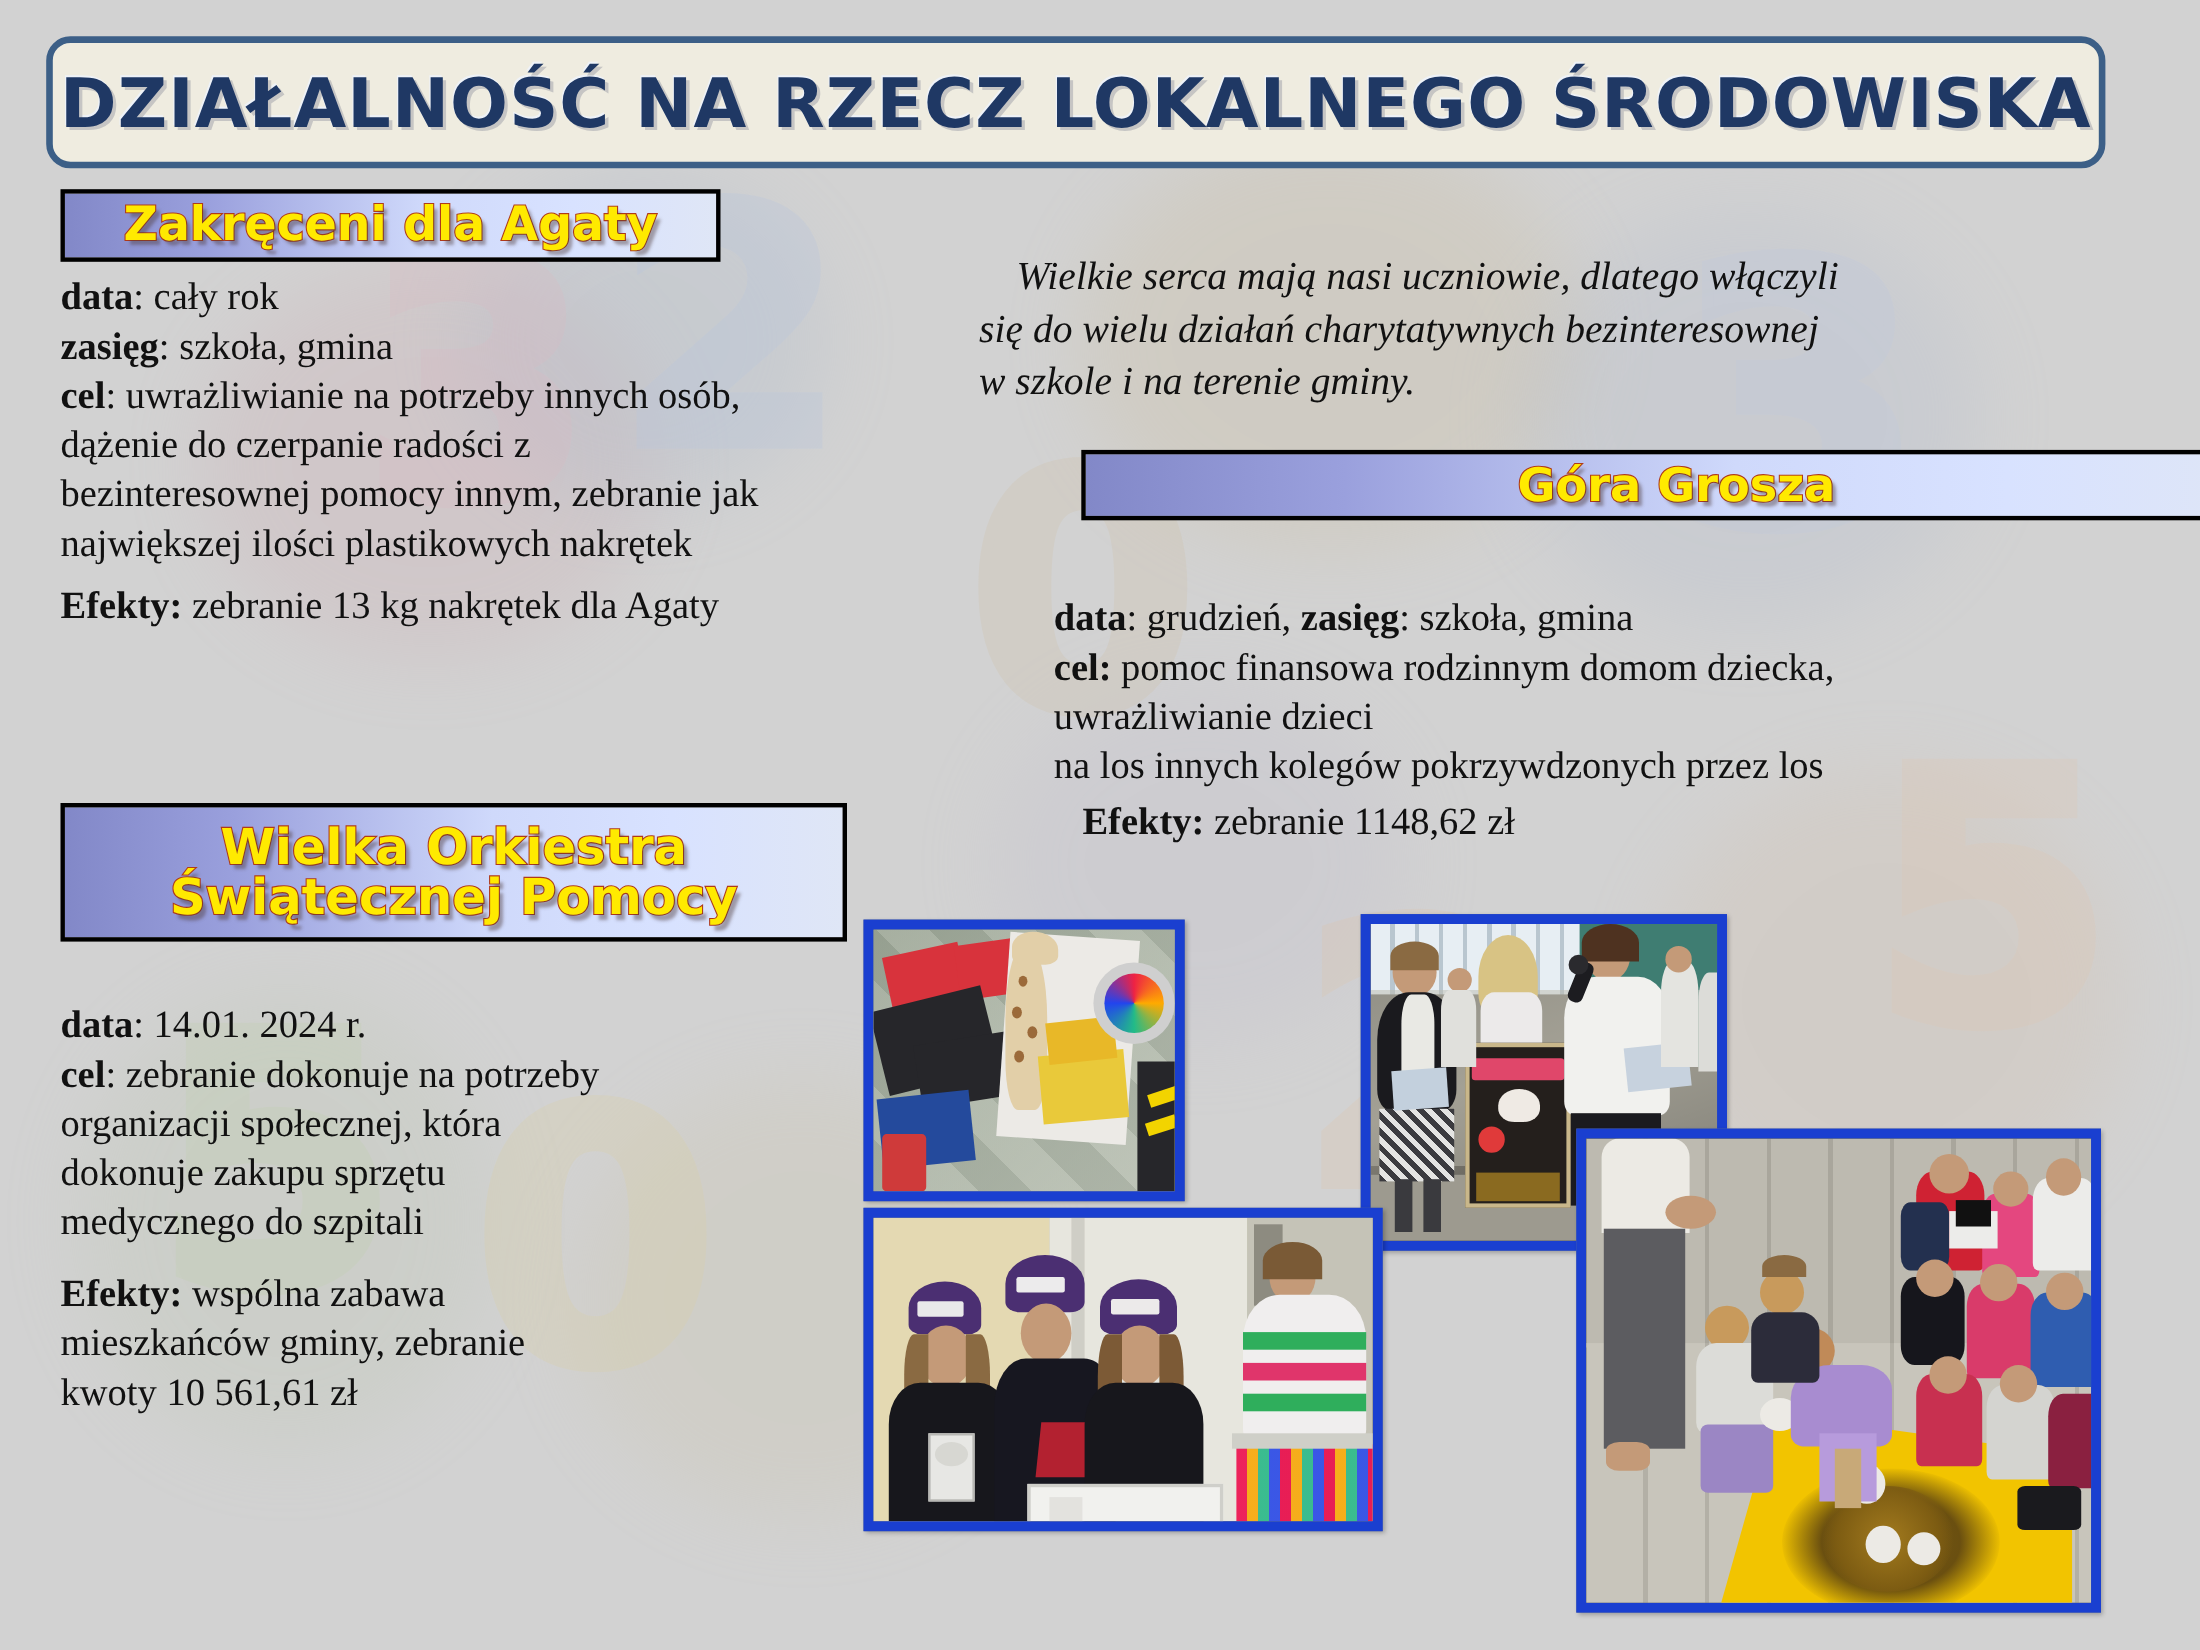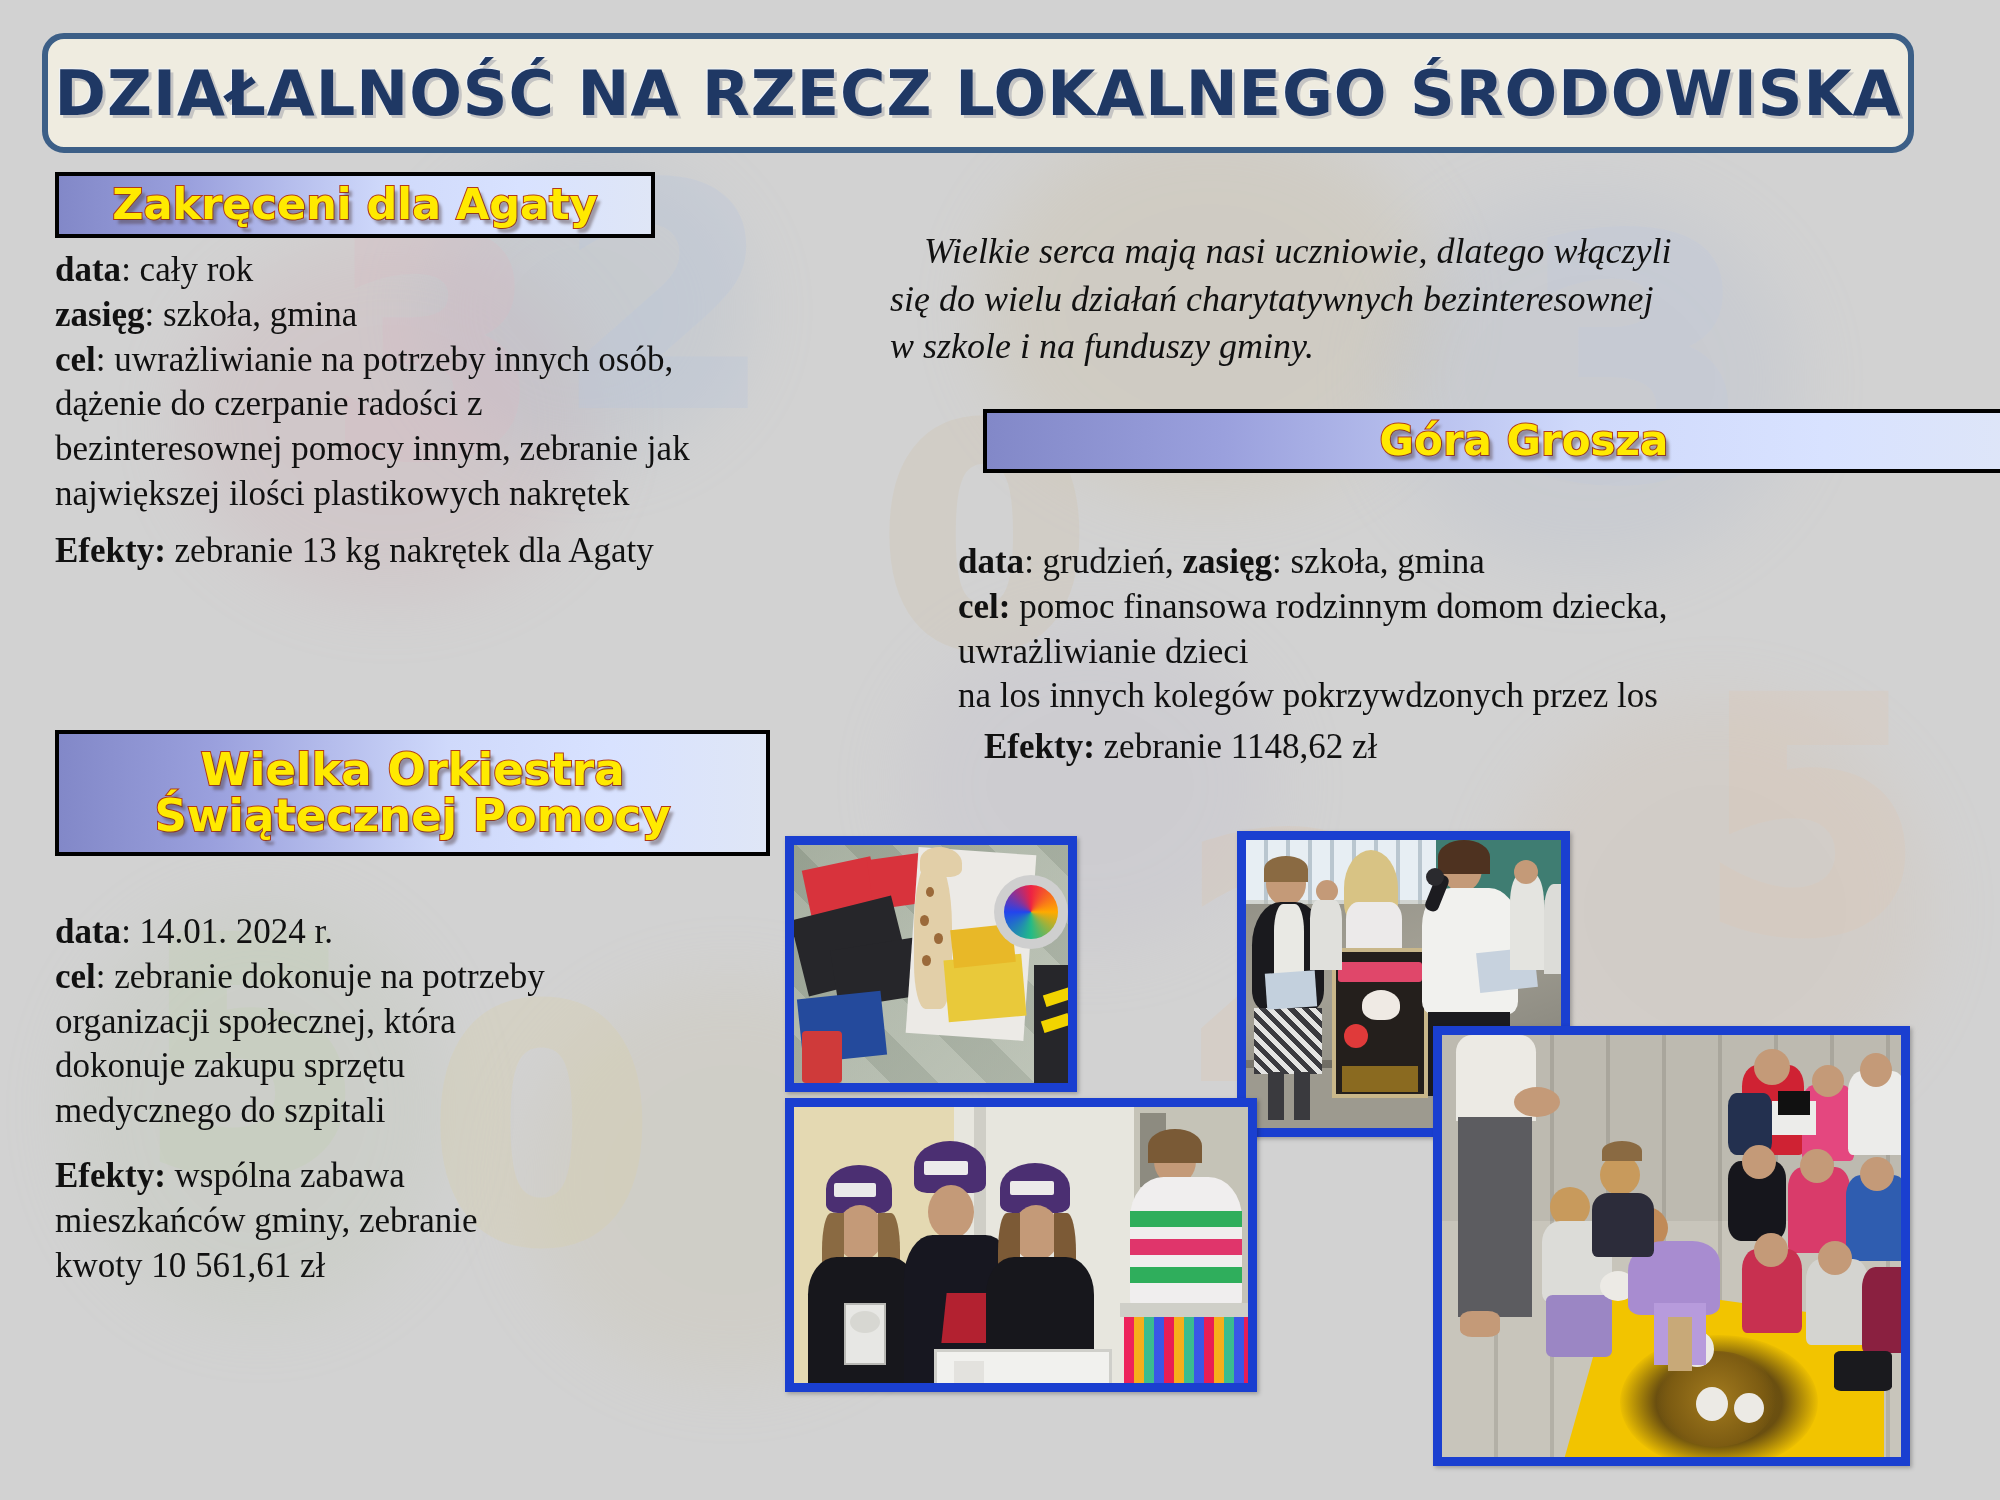--- a/index.html
+++ b/index.html
@@ -195,21 +195,21 @@
   <span class="ln">dążenie do czerpanie radości z</span>
   <span class="ln">bezinteresownej pomocy innym, zebranie jak</span>
   <span class="ln">największej ilości plastikowych nakrętek</span>
   <span class="gap"></span>
   <span class="ln"><b>Efekty:</b><span> zebranie 13 kg nakrętek dla  Agaty</span></span>
 </div>
 
 <div class="txt" id="txt-intro">
   <span class="ln">Wielkie serca mają nasi uczniowie, dlatego włączyli</span>
   <span class="ln">się do wielu działań charytatywnych bezinteresownej</span>
-  <span class="ln">w szkole i na funduszy gminy.</span>
+  <span class="ln">w szkole i na terenie gminy.</span>
 </div>
 
 <div class="banner" id="banner-gora">
   <div class="banner-text">Góra Grosza</div>
 </div>
 
 <div class="txt" id="txt-gora">
   <span class="ln"><b>data</b><span>: grudzień, </span><b>zasięg</b><span>: szkoła, gmina</span></span>
   <span class="ln"><b>cel:</b><span> pomoc finansowa rodzinnym domom dziecka,</span></span>
   <span class="ln">uwrażliwianie dzieci</span>

